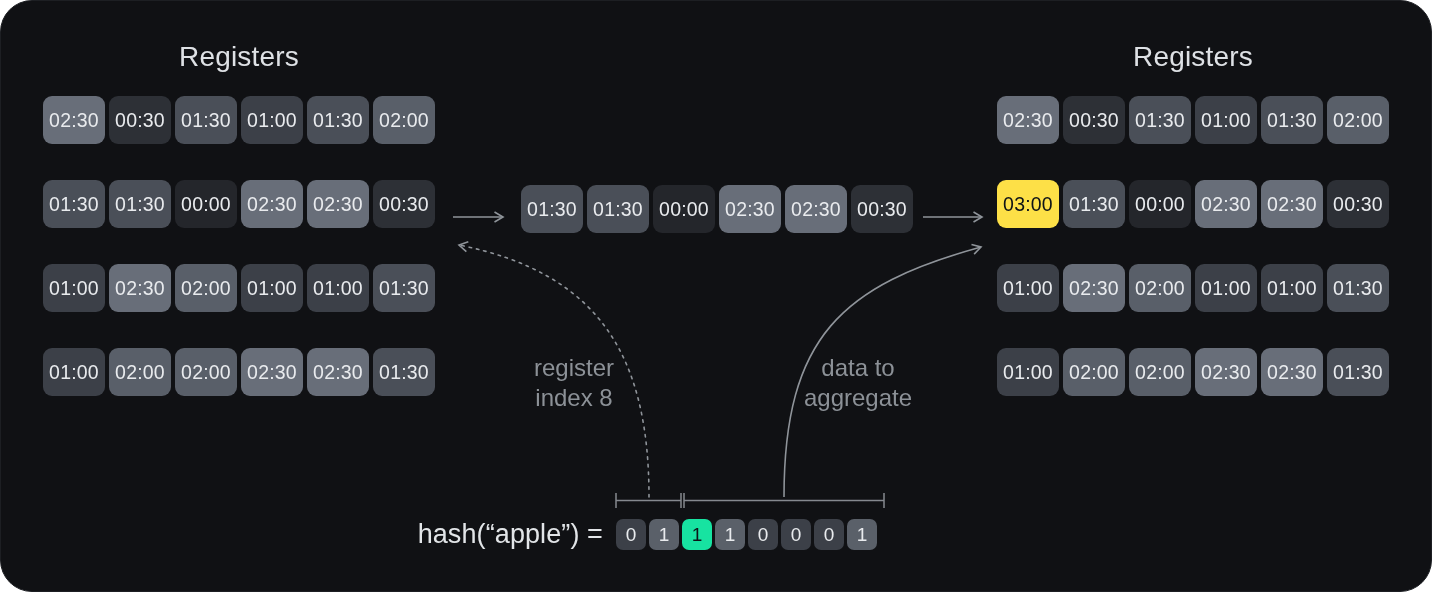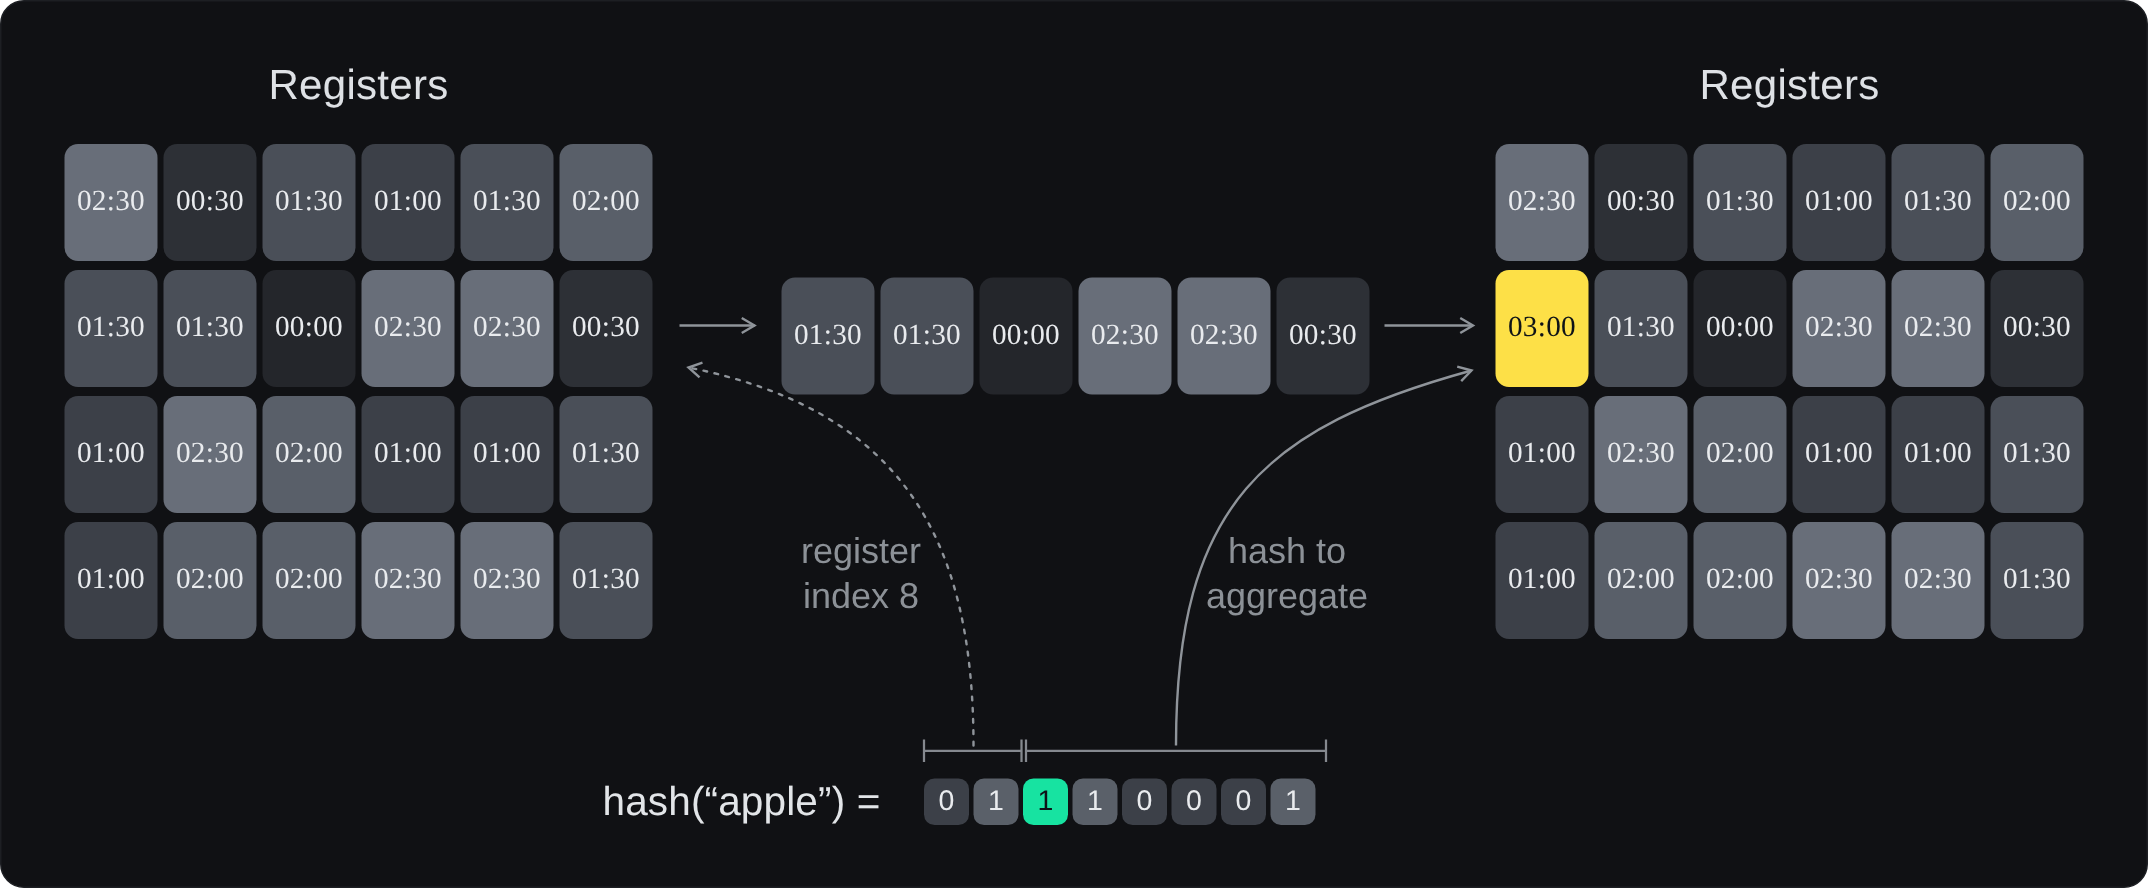--- a/index.html
+++ b/index.html
@@ -3,53 +3,52 @@
 <meta charset="utf-8">
 <style>
   html,body{margin:0;padding:0;}
   body{
     width:1432px;height:592px;overflow:hidden;background:#ffffff;
     font-family:"Liberation Sans","DejaVu Sans",sans-serif;
     -webkit-font-smoothing:antialiased;
   }
   .stage{position:relative;width:1432px;height:592px;background:#ffffff;}
   .panel{
-    position:absolute;inset:0;border-radius:16px;
+    position:absolute;inset:0;border-radius:32px;
     background:var(--panel-bg,#101114);
     border:1px solid #1d1f23;box-sizing:border-box;
   }
   .grid-title{
     position:absolute;top:40px;width:392px;text-align:center;
     font-size:28px;font-weight:500;letter-spacing:.2px;
     color:var(--title-color,#dee1e5);
   }
   .reg-grid{
     position:absolute;display:grid;
     grid-template-columns:repeat(6,62px);
     grid-auto-rows:62px;column-gap:4px;row-gap:22px;
   }
   .reg-row{
     position:absolute;display:grid;
     grid-template-columns:repeat(6,62px);
     grid-auto-rows:62px;column-gap:4px;
   }
   .cell{
-    width:62px;height:78px;border-radius:9px;
+    width:62px;height:48px;border-radius:9px;
     display:flex;align-items:center;justify-content:center;
     font-size:19.5px;color:var(--cell-text,#e9ebee);
     letter-spacing:.2px;
-    font-family:Liberation Serif, serif;
   }
   .cell.hl{color:var(--green-text,#0e1317);font-weight:500;}
   .float-label{
     position:absolute;width:200px;text-align:center;
     font-size:24px;line-height:30px;color:var(--label-gray,#8c9197);
   }
   .hash-label{
-    position:absolute;top:517px;left:384px;width:202px;
+    position:absolute;top:517px;left:400px;width:202px;
     text-align:right;font-size:27px;line-height:33px;
     color:#e2e5e8;letter-spacing:.1px;white-space:nowrap;
   }
   .bits{
     position:absolute;left:615px;top:518px;display:flex;gap:3px;
   }
   .bit{
     width:30px;height:31px;border-radius:7px;
     display:flex;align-items:center;justify-content:center;
     font-size:19px;color:var(--cell-text,#e9ebee);
@@ -151,21 +150,21 @@
 
       <path class="bk" d="M683,492 V507 M683,499.5 H883 M883,492 V507"></path>
     </svg>
 
     <div class="float-label" style="left:473px;top:352px">
       <div>register</div>
       <div>index 8</div>
     </div>
 
     <div class="float-label" style="left:757px;top:352px">
-      <div>hash to</div>
+      <div>data to</div>
       <div>aggregate</div>
     </div>
 
     <div class="hash-label">hash(“apple”) =</div>
 
     <div class="bits">
         <div class="bit" style="background: rgb(60, 64, 72);">0</div>
         <div class="bit" style="background: rgb(90, 96, 105);">1</div>
         <div class="bit hl" style="background: rgb(23, 227, 161);">1</div>
         <div class="bit" style="background: rgb(90, 96, 105);">1</div>

